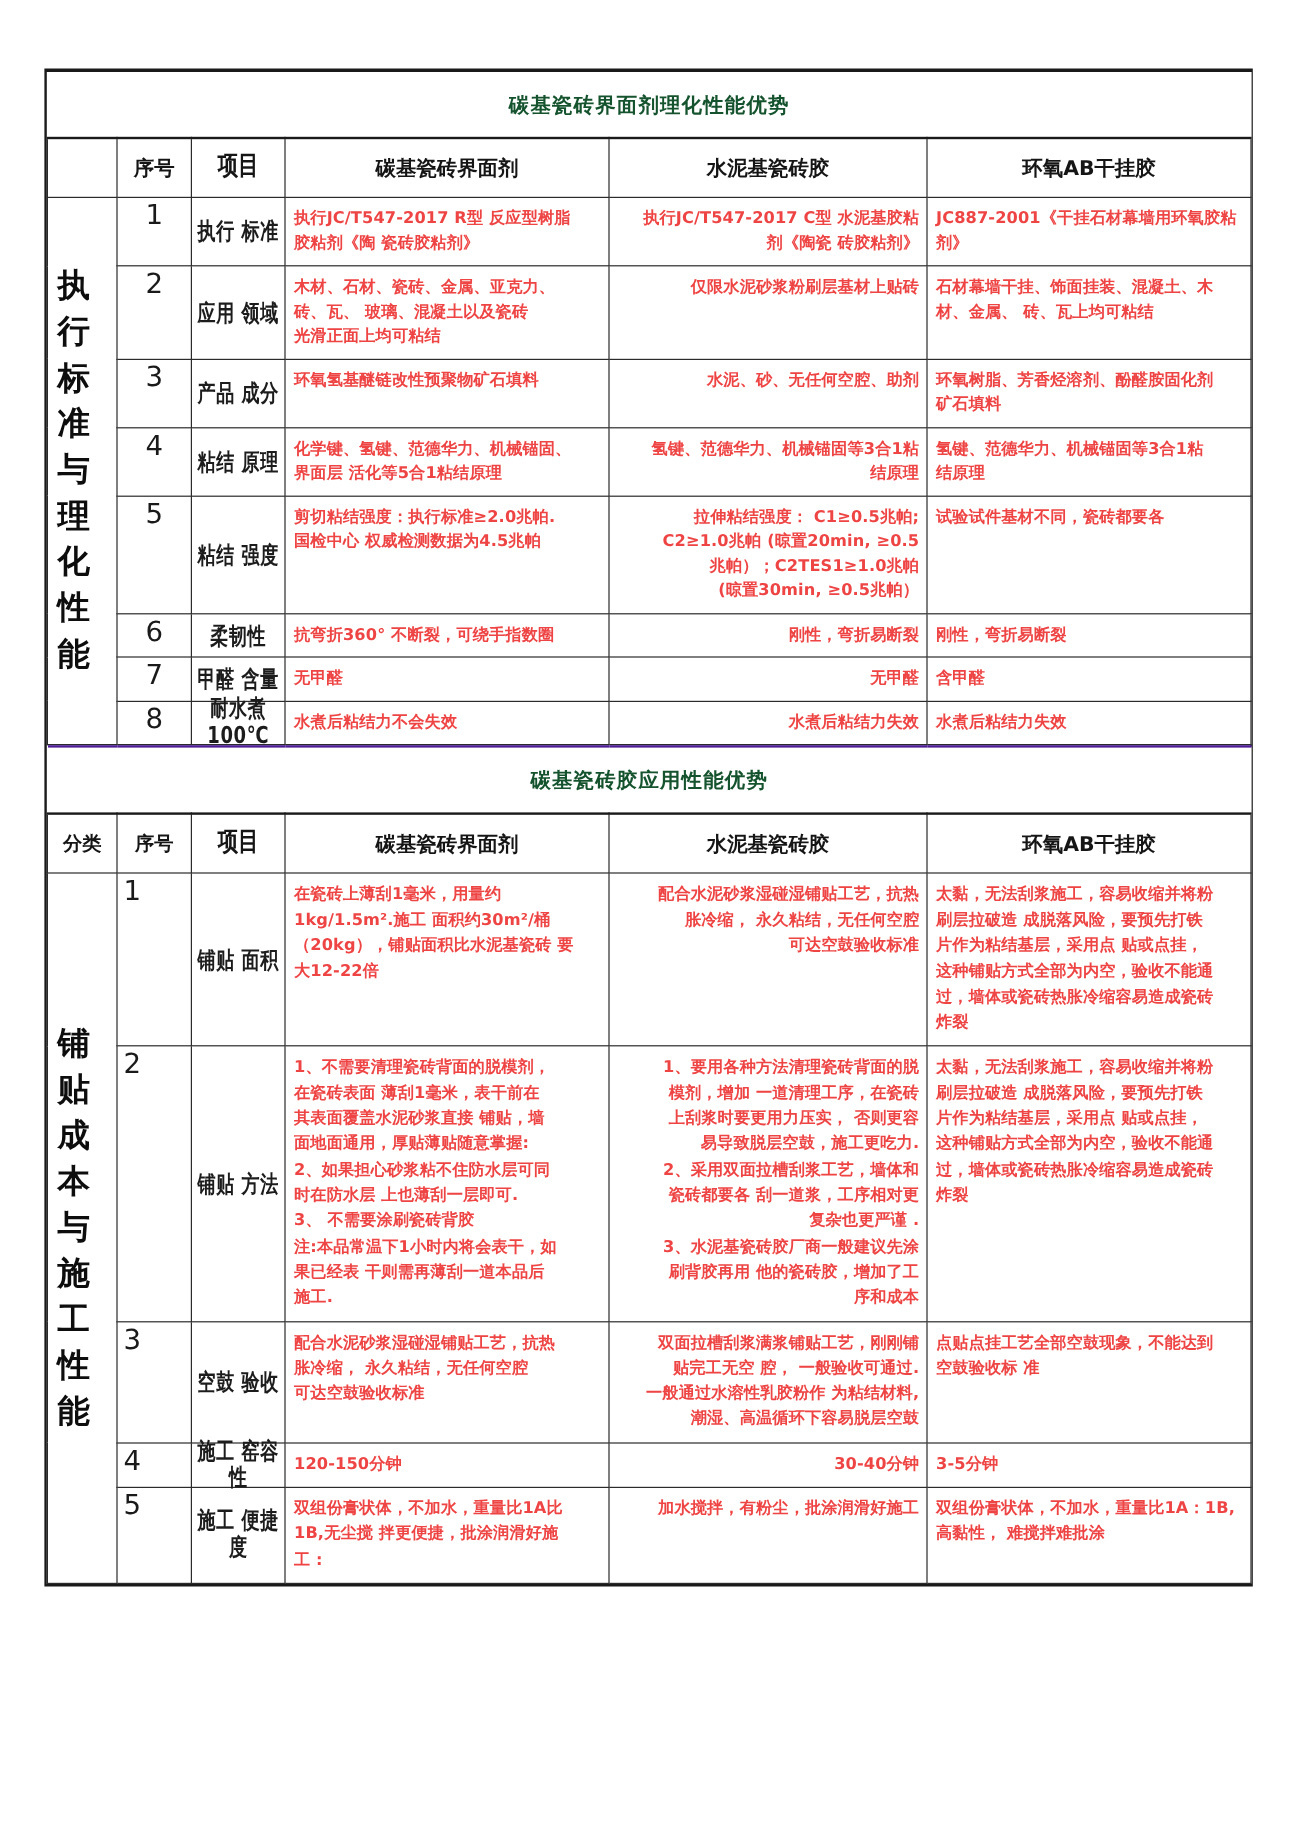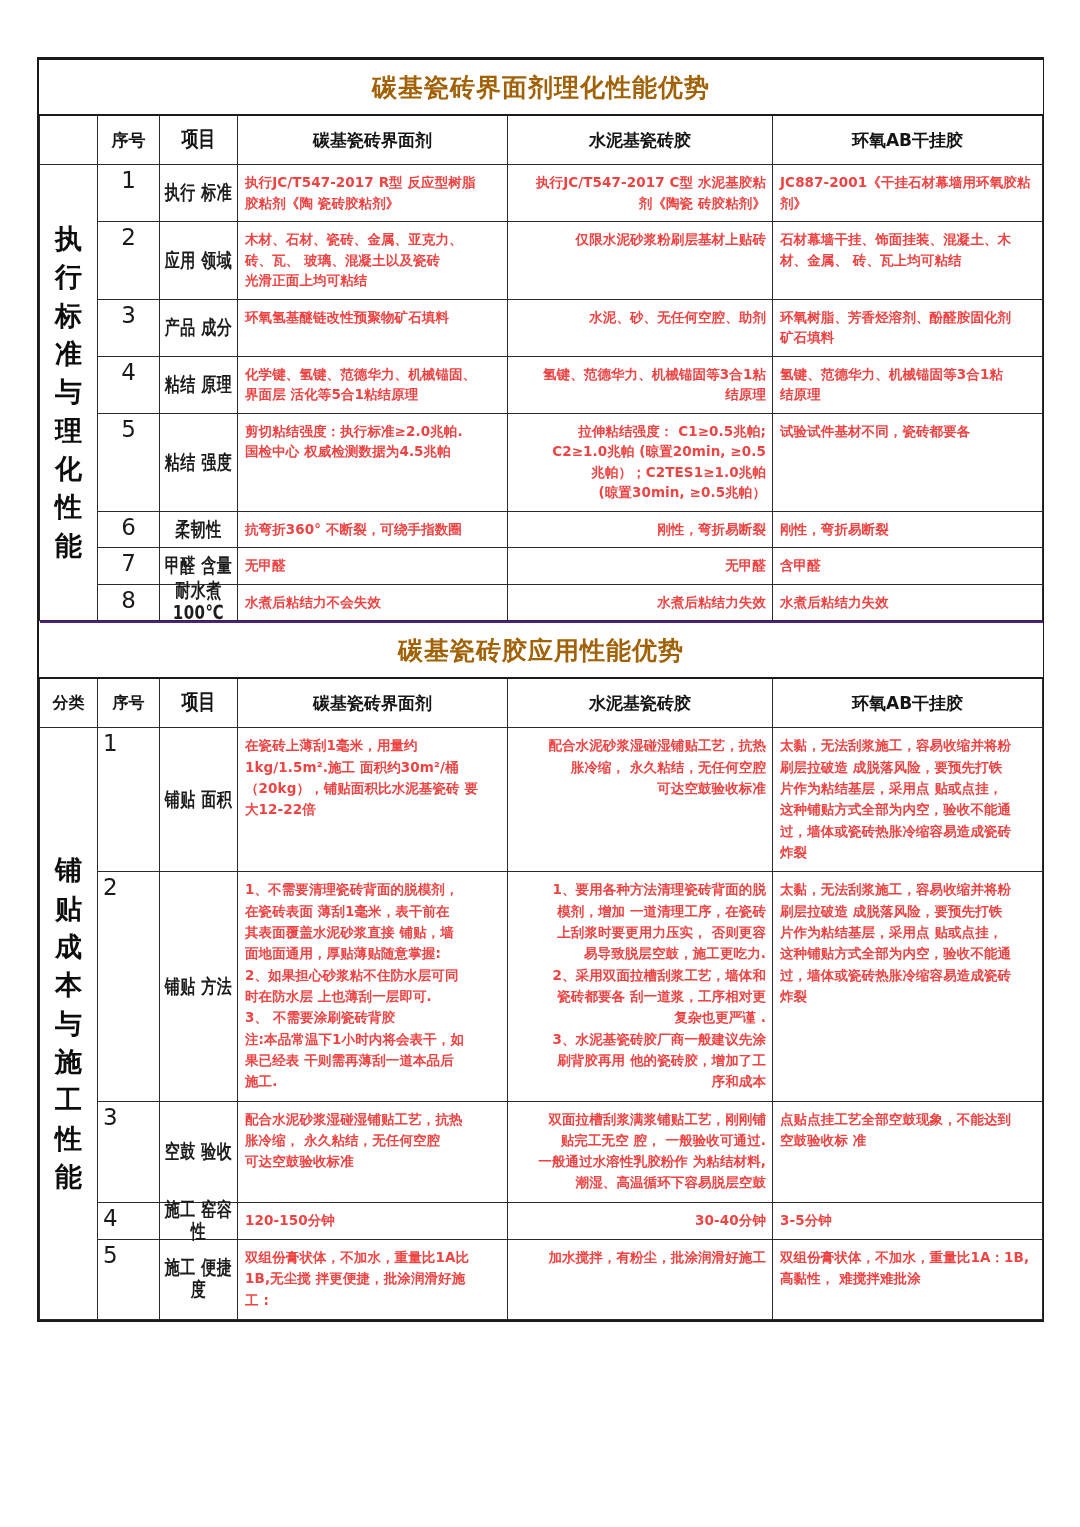--- a/index.html
+++ b/index.html
@@ -47,45 +47,45 @@
     border-top:2px solid #4c1d95;
     border-bottom:2px solid #1a1a1a;
     text-align:center;
     vertical-align:middle;
     height:54px;
   }
   .sheet > table:first-child tr:first-child .banner{
     border-top:none;
   }
   .banner-text{
-    font-size:25px;
+    font-size:17px;
     font-weight:700;
     letter-spacing:1px;
-    color:#a16207;
+    color:#14532d;
   }
   
   .colhead{
     text-align:center;
     vertical-align:middle;
     height:48px;
     font-weight:700;
     font-size:17px;
   }
   .colhead.small{font-size:16px;}
   .colhead .ph{
     display:block;
     font-size:17px;
     font-weight:700;
     line-height:1.05;
     transform:scaleY(1.28);
     transform-origin:center;
   }
   
   .vcat{
-    text-align:center;
+    text-align:left;
     vertical-align:middle;
     width:58px;
   }
   .vcat-text{
     display:block;
     font-size:27px;
     font-weight:700;
     line-height:1.42;
     letter-spacing:0px;
     word-break:break-all;

